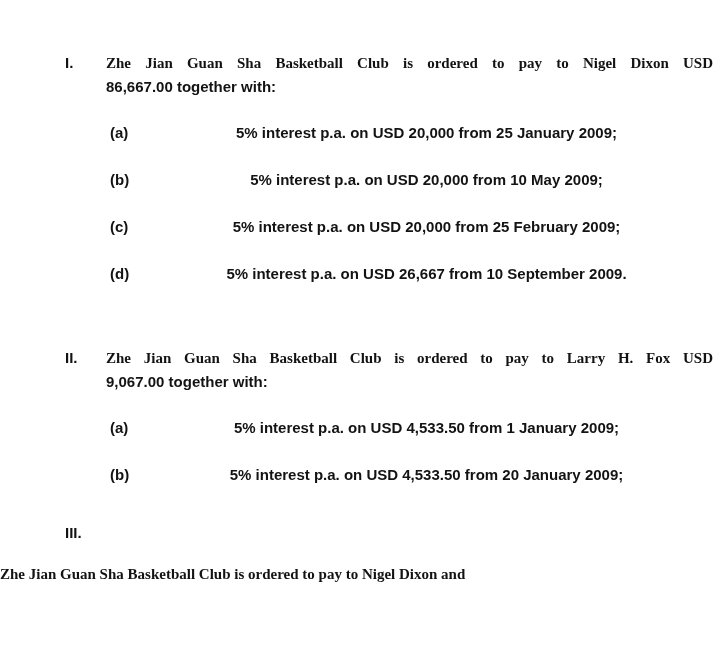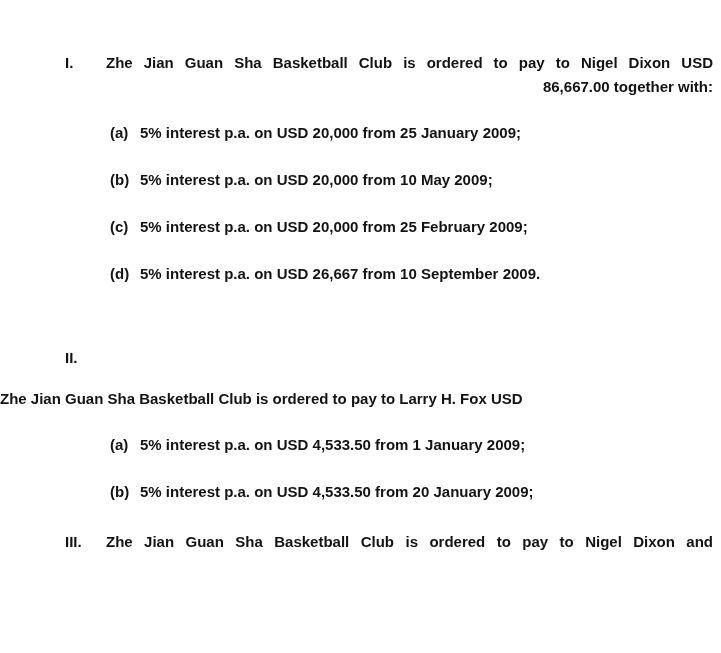--- a/index.html
+++ b/index.html
@@ -29,48 +29,50 @@
     flex: 0 0 41px;
     margin-left: 65px;
     text-align: left;
   }
   .section .para {
     flex: 1 1 auto;
     margin-right: 8px;
     min-width: 0;
   }
   .para .line {
-    text-align: right;
+    text-align: left;
     white-space: nowrap;
   }
   .para .line.justified {
     text-align: justify;
     text-align-last: justify;
+    font-family: Liberation Serif, serif;
   }
   .sublist {
     margin-top: 22px;
   }
   .subitem {
     display: flex;
     margin-left: 110px;
     margin-right: 8px;
     margin-bottom: 23px;
   }
   .subitem:last-child {
     margin-bottom: 0;
   }
   .subitem .sublabel {
     flex: 0 0 30px;
   }
   .subitem .subtext {
     flex: 1 1 auto;
     white-space: nowrap;
+    text-align: center;
   }
-  .section-2 { margin-top: 60px; flex-direction: column; }
-  .section-3 { margin-top: 26px; }
+  .section-2 { margin-top: 60px; }
+  .section-3 { margin-top: 34px; flex-direction: column; }
 </style>
 </head>
 <body>
 
 <div class="page">
 
   <div class="section section-1">
     <div class="numeral">I.</div>
     <div class="para">
       <div class="line justified">Zhe Jian Guan Sha Basketball Club is ordered to pay to Nigel Dixon USD</div>
@@ -94,20 +96,21 @@
     <div class="subitem">
       <span class="sublabel">(d)</span>
       <span class="subtext">5% interest p.a. on USD 26,667 from 10 September 2009.</span>
     </div>
   </div>
 
   <div class="section section-2">
     <div class="numeral">II.</div>
     <div class="para">
       <div class="line justified">Zhe Jian Guan Sha Basketball Club is ordered to pay to Larry H. Fox USD</div>
+      <div class="line">9,067.00 together with:</div>
     </div>
   </div>
 
   <div class="sublist">
     <div class="subitem">
       <span class="sublabel">(a)</span>
       <span class="subtext">5% interest p.a. on USD 4,533.50 from 1 January 2009;</span>
     </div>
     <div class="subitem">
       <span class="sublabel">(b)</span>

